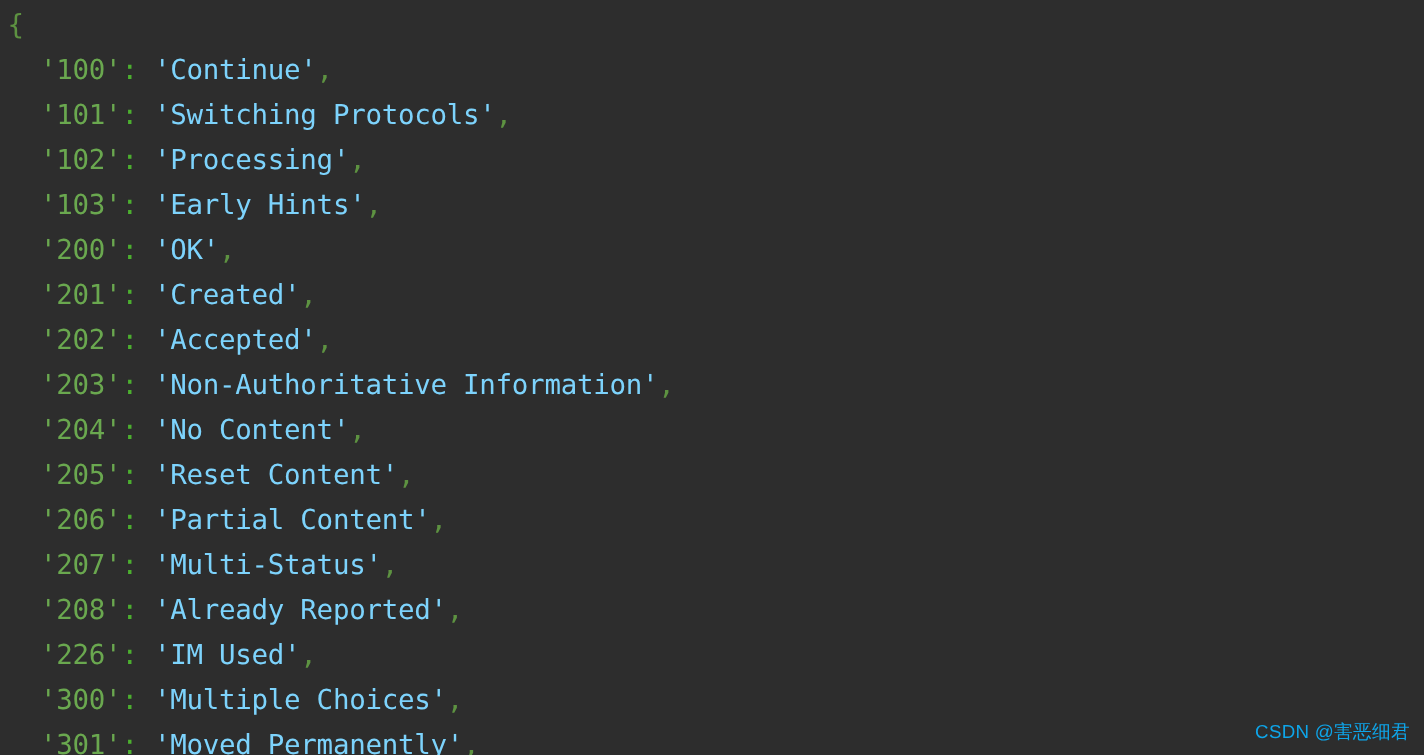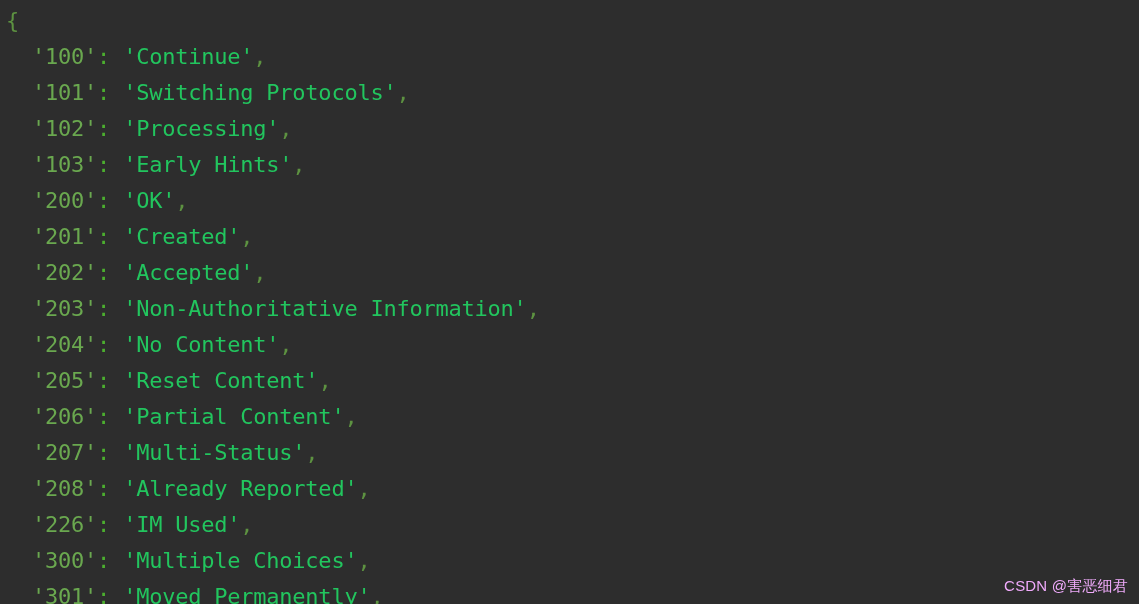--- a/index.html
+++ b/index.html
@@ -51,37 +51,37 @@
     color: #5d9241;
   }
   .tok-key {
     color: #6aa84f;
     margin-top: 44px;
   }
   .tok-colon {
     color: #4caf2f;
   }
   .tok-value {
-    color: #22c55e;
+    color: #7dd3fc;
   }
   .tok-comma {
     color: #5d9241;
   }
   .indent {
     color: transparent;
   }
 
   #watermark {
     position: absolute;
     right: 11px;
     bottom: 8px;
     font-family: "Liberation Sans", "DejaVu Sans", sans-serif;
     font-size: 15px;
     line-height: 20px;
-    color: #f0abfc;
+    color: #0ea5e9;
     white-space: nowrap;
     letter-spacing: 0.2px;
     user-select: none;
   }
 </style>
 </head>
 <body>
 
 <div id="code-viewport">
   <pre id="code-block"><span class="code-line"><span class="tok-brace">{</span></span><span class="code-line"><span class="indent">  </span><span class="tok-key">'<span>100</span>'</span><span class="tok-colon">: </span><span class="tok-value">'<span>Continue</span>'</span><span class="tok-comma">,</span></span><span class="code-line"><span class="indent">  </span><span class="tok-key">'<span>101</span>'</span><span class="tok-colon">: </span><span class="tok-value">'<span>Switching Protocols</span>'</span><span class="tok-comma">,</span></span><span class="code-line"><span class="indent">  </span><span class="tok-key">'<span>102</span>'</span><span class="tok-colon">: </span><span class="tok-value">'<span>Processing</span>'</span><span class="tok-comma">,</span></span><span class="code-line"><span class="indent">  </span><span class="tok-key">'<span>103</span>'</span><span class="tok-colon">: </span><span class="tok-value">'<span>Early Hints</span>'</span><span class="tok-comma">,</span></span><span class="code-line"><span class="indent">  </span><span class="tok-key">'<span>200</span>'</span><span class="tok-colon">: </span><span class="tok-value">'<span>OK</span>'</span><span class="tok-comma">,</span></span><span class="code-line"><span class="indent">  </span><span class="tok-key">'<span>201</span>'</span><span class="tok-colon">: </span><span class="tok-value">'<span>Created</span>'</span><span class="tok-comma">,</span></span><span class="code-line"><span class="indent">  </span><span class="tok-key">'<span>202</span>'</span><span class="tok-colon">: </span><span class="tok-value">'<span>Accepted</span>'</span><span class="tok-comma">,</span></span><span class="code-line"><span class="indent">  </span><span class="tok-key">'<span>203</span>'</span><span class="tok-colon">: </span><span class="tok-value">'<span>Non-Authoritative Information</span>'</span><span class="tok-comma">,</span></span><span class="code-line"><span class="indent">  </span><span class="tok-key">'<span>204</span>'</span><span class="tok-colon">: </span><span class="tok-value">'<span>No Content</span>'</span><span class="tok-comma">,</span></span><span class="code-line"><span class="indent">  </span><span class="tok-key">'<span>205</span>'</span><span class="tok-colon">: </span><span class="tok-value">'<span>Reset Content</span>'</span><span class="tok-comma">,</span></span><span class="code-line"><span class="indent">  </span><span class="tok-key">'<span>206</span>'</span><span class="tok-colon">: </span><span class="tok-value">'<span>Partial Content</span>'</span><span class="tok-comma">,</span></span><span class="code-line"><span class="indent">  </span><span class="tok-key">'<span>207</span>'</span><span class="tok-colon">: </span><span class="tok-value">'<span>Multi-Status</span>'</span><span class="tok-comma">,</span></span><span class="code-line"><span class="indent">  </span><span class="tok-key">'<span>208</span>'</span><span class="tok-colon">: </span><span class="tok-value">'<span>Already Reported</span>'</span><span class="tok-comma">,</span></span><span class="code-line"><span class="indent">  </span><span class="tok-key">'<span>226</span>'</span><span class="tok-colon">: </span><span class="tok-value">'<span>IM Used</span>'</span><span class="tok-comma">,</span></span><span class="code-line"><span class="indent">  </span><span class="tok-key">'<span>300</span>'</span><span class="tok-colon">: </span><span class="tok-value">'<span>Multiple Choices</span>'</span><span class="tok-comma">,</span></span><span class="code-line"><span class="indent">  </span><span class="tok-key">'<span>301</span>'</span><span class="tok-colon">: </span><span class="tok-value">'<span>Moved Permanently</span>'</span><span class="tok-comma">,</span></span></pre>

